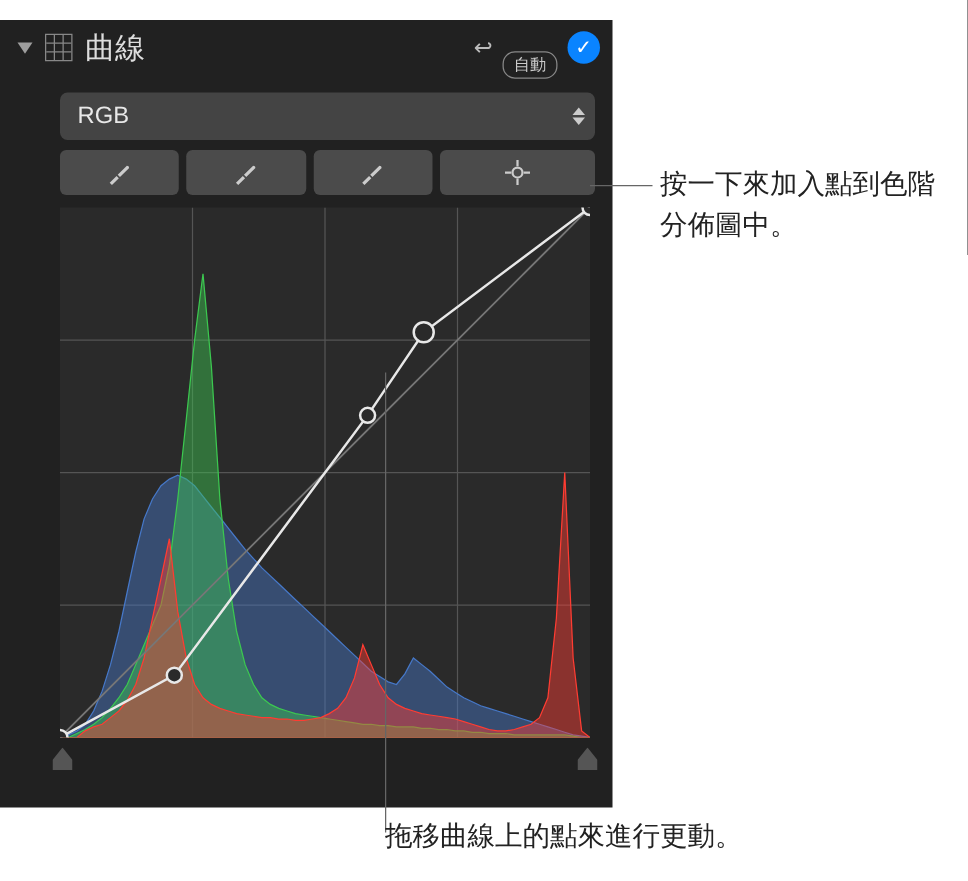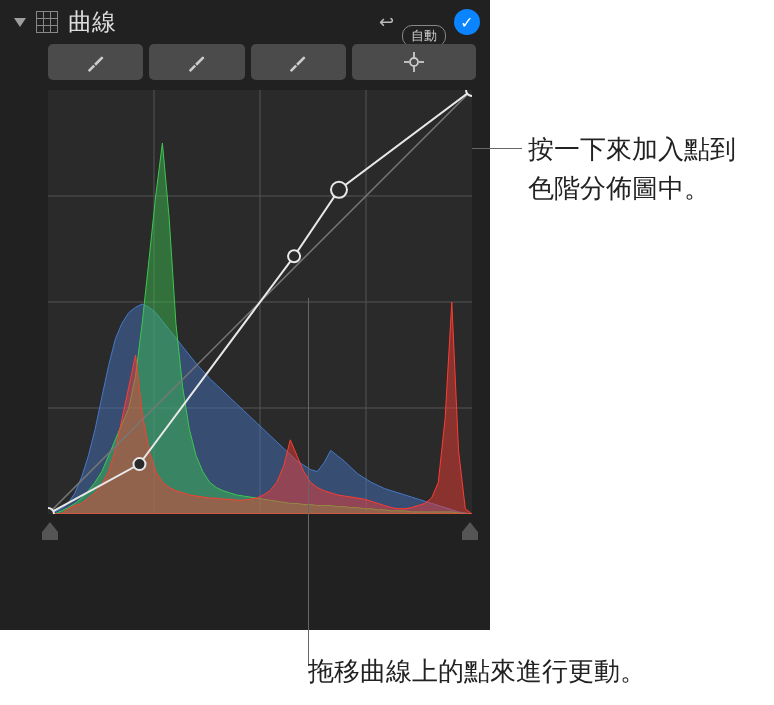--- a/index.html
+++ b/index.html
@@ -5,21 +5,21 @@
     * { margin: 0; padding: 0; box-sizing: border-box; }
     body {
       font-family: -apple-system, "Helvetica Neue", sans-serif;
       background: #fff;
       width: 774px;
       height: 705px;
       position: relative;
     }
     .panel {
       position: absolute;
-      top: 0;
+      top: 16px;
       left: 0;
       width: 490px;
       height: 630px;
       background: #212121;
       color: #eee;
     }
     .header {
       display: flex;
       align-items: center;
       height: 44px;
@@ -121,21 +121,21 @@
       height: 20px;
     }
     .slider-handle {
       position: absolute;
       top: 0;
       width: 16px; height: 18px;
     }
     .slider-handle svg { display: block; }
     .annotation {
       position: absolute;
-      font-size: 26px;
+      font-size: 22px;
       color: #222;
       line-height: 1.5;
     }
     .leader {
       position: absolute;
       background: #666;
     }
   </style>
 </head>
 <body>
@@ -146,20 +146,27 @@
     <div class="disclosure"></div>
     <div class="curves-icon"></div>
     <div class="title">曲線</div>
     <div class="header-controls">
       <span class="undo-icon">↩</span>
       <span class="auto-btn">自動</span>
       <span class="check-circle">✓</span>
     </div>
   </div>
 
+  <div class="channel-select">
+    <span class="channel-label">RGB</span>
+    <span class="select-arrows">
+      <span class="arr-up"></span>
+        <span class="arr-down"></span>
+    </span>
+  </div>
 
   <div class="tool-row">
     <div class="tool-btn">
       <svg class="eyedropper-svg" viewBox="0 0 24 24">
           <path d="M3 21 L9 15 L11 17 L5 23 Z M10 14 L18 6 A2 2 0 0 1 20 8 L12 16 Z" fill="#ccc"></path>
         </svg>
     </div>
     <div class="tool-btn">
       <svg class="eyedropper-svg" viewBox="0 0 24 24">
           <path d="M3 21 L9 15 L11 17 L5 23 Z M10 14 L18 6 A2 2 0 0 1 20 8 L12 16 Z" fill="#ccc"></path>

